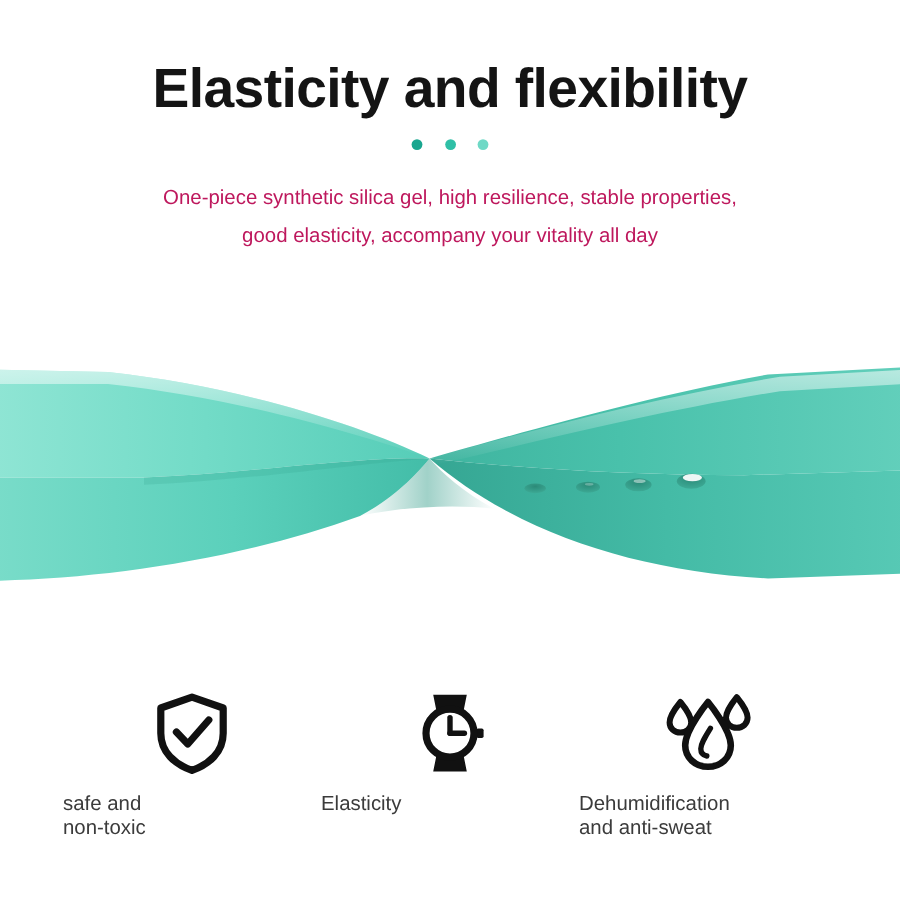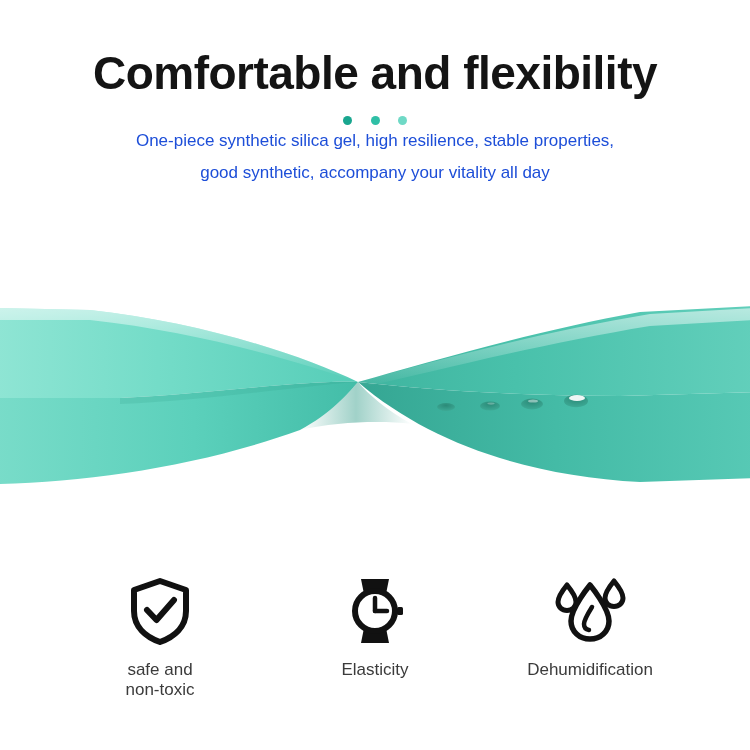--- a/index.html
+++ b/index.html
@@ -50,24 +50,24 @@
     justify-content: space-between;
   }
   .dot {
     width: 9px;
     height: 9px;
     border-radius: 50%;
     display: block;
   }
 
   .subtitle {
-    margin: 0 0 0 0;
+    margin: 24px 0 0 0;
     font-size: 17px;
     line-height: 32px;
-    color: #1d4ed8;
+    color: #be185d;
     font-weight: 400;
   }
   .subtitle-line { display: block; }
 
   
   .product-photo {
     position: absolute;
     left: 0;
     top: 270px;
     width: 750px;
@@ -81,21 +81,21 @@
     position: absolute;
     left: 0;
     top: 575px;
     width: 750px;
     display: flex;
     align-items: flex-start;
     justify-content: center;
   }
   .feature {
     width: 215px;
-    text-align: center;
+    text-align: left;
   }
   .feature-icon {
     height: 72px;
     display: flex;
     align-items: center;
     justify-content: center;
   }
   .feature-label {
     margin-top: 13px;
     font-size: 17px;
@@ -104,31 +104,31 @@
     font-weight: 400;
   }
   .feature-label-line { display: block; }
 </style>
 </head>
 <body>
 
 <div class="page">
 
   <div class="header">
-    <h1 class="title">Comfortable and flexibility</h1>
+    <h1 class="title">Elasticity and flexibility</h1>
 
     <div class="dots">
       <span class="dot" style="background: rgb(25, 166, 143);"></span>
       <span class="dot" style="background: rgb(47, 191, 166);"></span>
       <span class="dot" style="background: rgb(111, 217, 198);"></span>
     </div>
 
     <p class="subtitle">
       <span class="subtitle-line">One-piece synthetic silica gel, high resilience, stable properties,</span>
-      <span class="subtitle-line">good synthetic, accompany your vitality all day</span>
+      <span class="subtitle-line">good elasticity, accompany your vitality all day</span>
     </p>
   </div>
 
   <div class="product-photo">
     <svg width="750" height="250" viewBox="0 0 750 250" xmlns="http://www.w3.org/2000/svg">
       <defs>
         <linearGradient id="leftTop" x1="0" y1="0" x2="1" y2="0">
           <stop offset="0%" stop-color="#8fe5d4"></stop>
           <stop offset="45%" stop-color="#74dcc8"></stop>
           <stop offset="100%" stop-color="#56cdb8"></stop>
@@ -232,17 +232,18 @@
 
           <path d="M63 6 C63 6 72 17 72 23 C72 28 68 31.5 63 31.5 C58 31.5 54 28 54 23 C54 17 63 6 63 6 Z" fill="none" stroke="#111111" stroke-width="5" stroke-linejoin="round"></path>
 
           <path d="M39 10 C39 10 58 33 58 46 C58 56.5 49.5 64 39 64 C28.5 64 20 56.5 20 46 C20 33 39 10 39 10 Z" fill="none" stroke="#111111" stroke-width="5.5" stroke-linejoin="round"></path>
 
           <path d="M41 32 C36 40 33 45 33 49 C33 52.5 35 54.5 38 55" fill="none" stroke="#111111" stroke-width="4.5" stroke-linecap="round"></path>
         </svg>
       </div>
       <div class="feature-label">
         <span class="feature-label-line">Dehumidification</span>
+        <span class="feature-label-line">and anti-sweat</span>
       </div>
     </div>
 
   </div>
 </div>
 
 </body></html>

